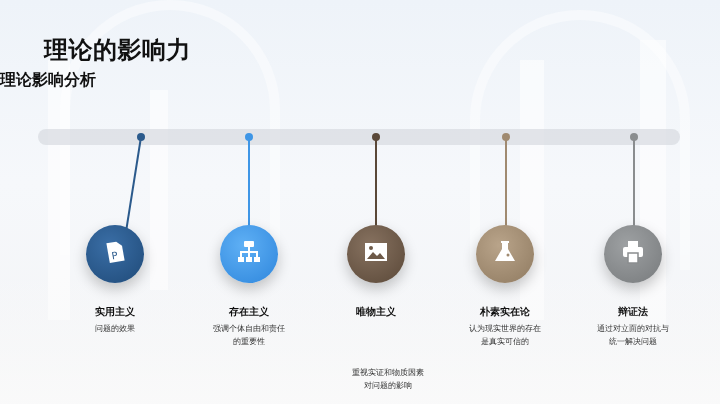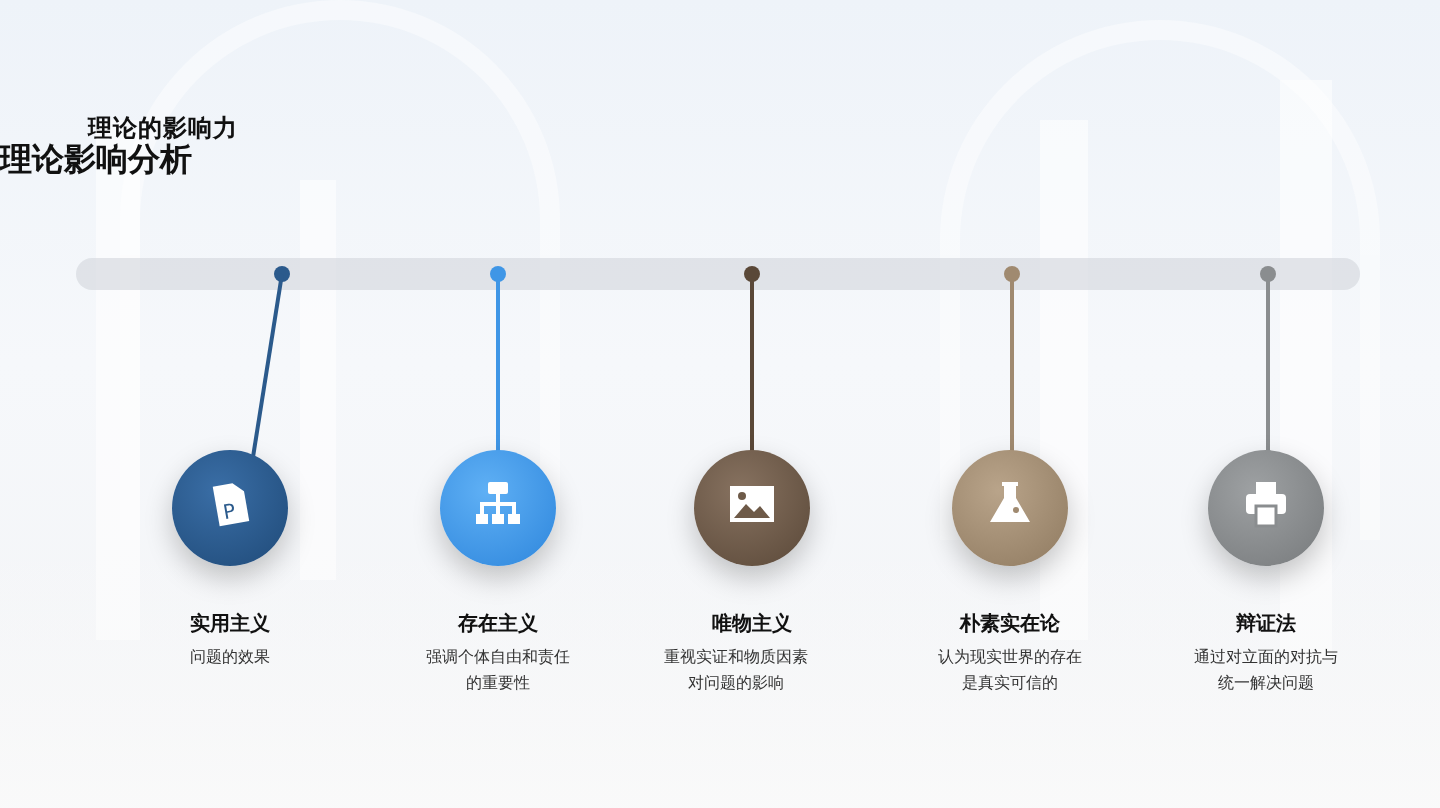--- a/index.html
+++ b/index.html
@@ -6,21 +6,21 @@
   body {
     width: 720px; height: 404px; overflow: hidden; position: relative;
     font-family: "DejaVu Sans", "Liberation Sans", sans-serif;
     background: linear-gradient(180deg, #eef3f9 0%, #f6f8fb 45%, #f3f4f6 100%);
   }
   .bg-layer { position: absolute; inset: 0; pointer-events: none; }
   .col { position: absolute; background: rgba(255,255,255,0.55); }
   .arch { position: absolute; border: 10px solid rgba(255,255,255,0.45); border-bottom: none; border-radius: 120px 120px 0 0; }
   .ground { position: absolute; left: 0; right: 0; bottom: 0; height: 130px; background: linear-gradient(180deg, rgba(255,255,255,0.0), rgba(250,250,250,0.9)); }
 
-  .page-title { position: absolute; left: 44px; top: 34px; font-size: 12px; font-weight: bold; color: #111; letter-spacing: 0.5px; margin-top: 22px; }
+  .page-title { position: absolute; left: 44px; top: 34px; font-size: 24px; font-weight: bold; color: #111; letter-spacing: 0.5px; }
   .section-title { position: absolute; left: 0; right: 0; top: 70px; text-align: left; font-size: 16px; font-weight: bold; color: #111; }
 
   .track { position: absolute; left: 38px; top: 129px; width: 642px; height: 16px; border-radius: 8px; background: rgba(210,214,220,0.6); }
   .node { position: absolute; width: 8px; height: 8px; border-radius: 50%; top: 133px; }
   .stem { position: absolute; width: 2px; transform-origin: top center; }
 
   .circle { position: absolute; width: 58px; height: 58px; border-radius: 50%; top: 225px; box-shadow: 0 6px 14px rgba(0,0,0,0.22); display: flex; align-items: center; justify-content: center; }
   .circle svg { width: 28px; height: 28px; }
 
   .item-title { position: absolute; top: 305px; width: 120px; text-align: center; font-size: 10px; font-weight: bold; color: #111; }
@@ -114,21 +114,21 @@
     <div>问题的效果</div>
   </div>
 
 <div class="item-title" style="left:189px;">存在主义</div>
 <div class="item-desc" style="left:189px;">
     <div>强调个体自由和责任</div>
     <div>的重要性</div>
   </div>
 
 <div class="item-title" style="left:316px;">唯物主义</div>
-<div class="item-desc" style="left:308px;">
+<div class="item-desc" style="left:328px;margin-top:44px;">
     <div>重视实证和物质因素</div>
     <div>对问题的影响</div>
   </div>
 
 <div class="item-title" style="left:445px;">朴素实在论</div>
 <div class="item-desc" style="left:445px;">
     <div>认为现实世界的存在</div>
     <div>是真实可信的</div>
   </div>
 

